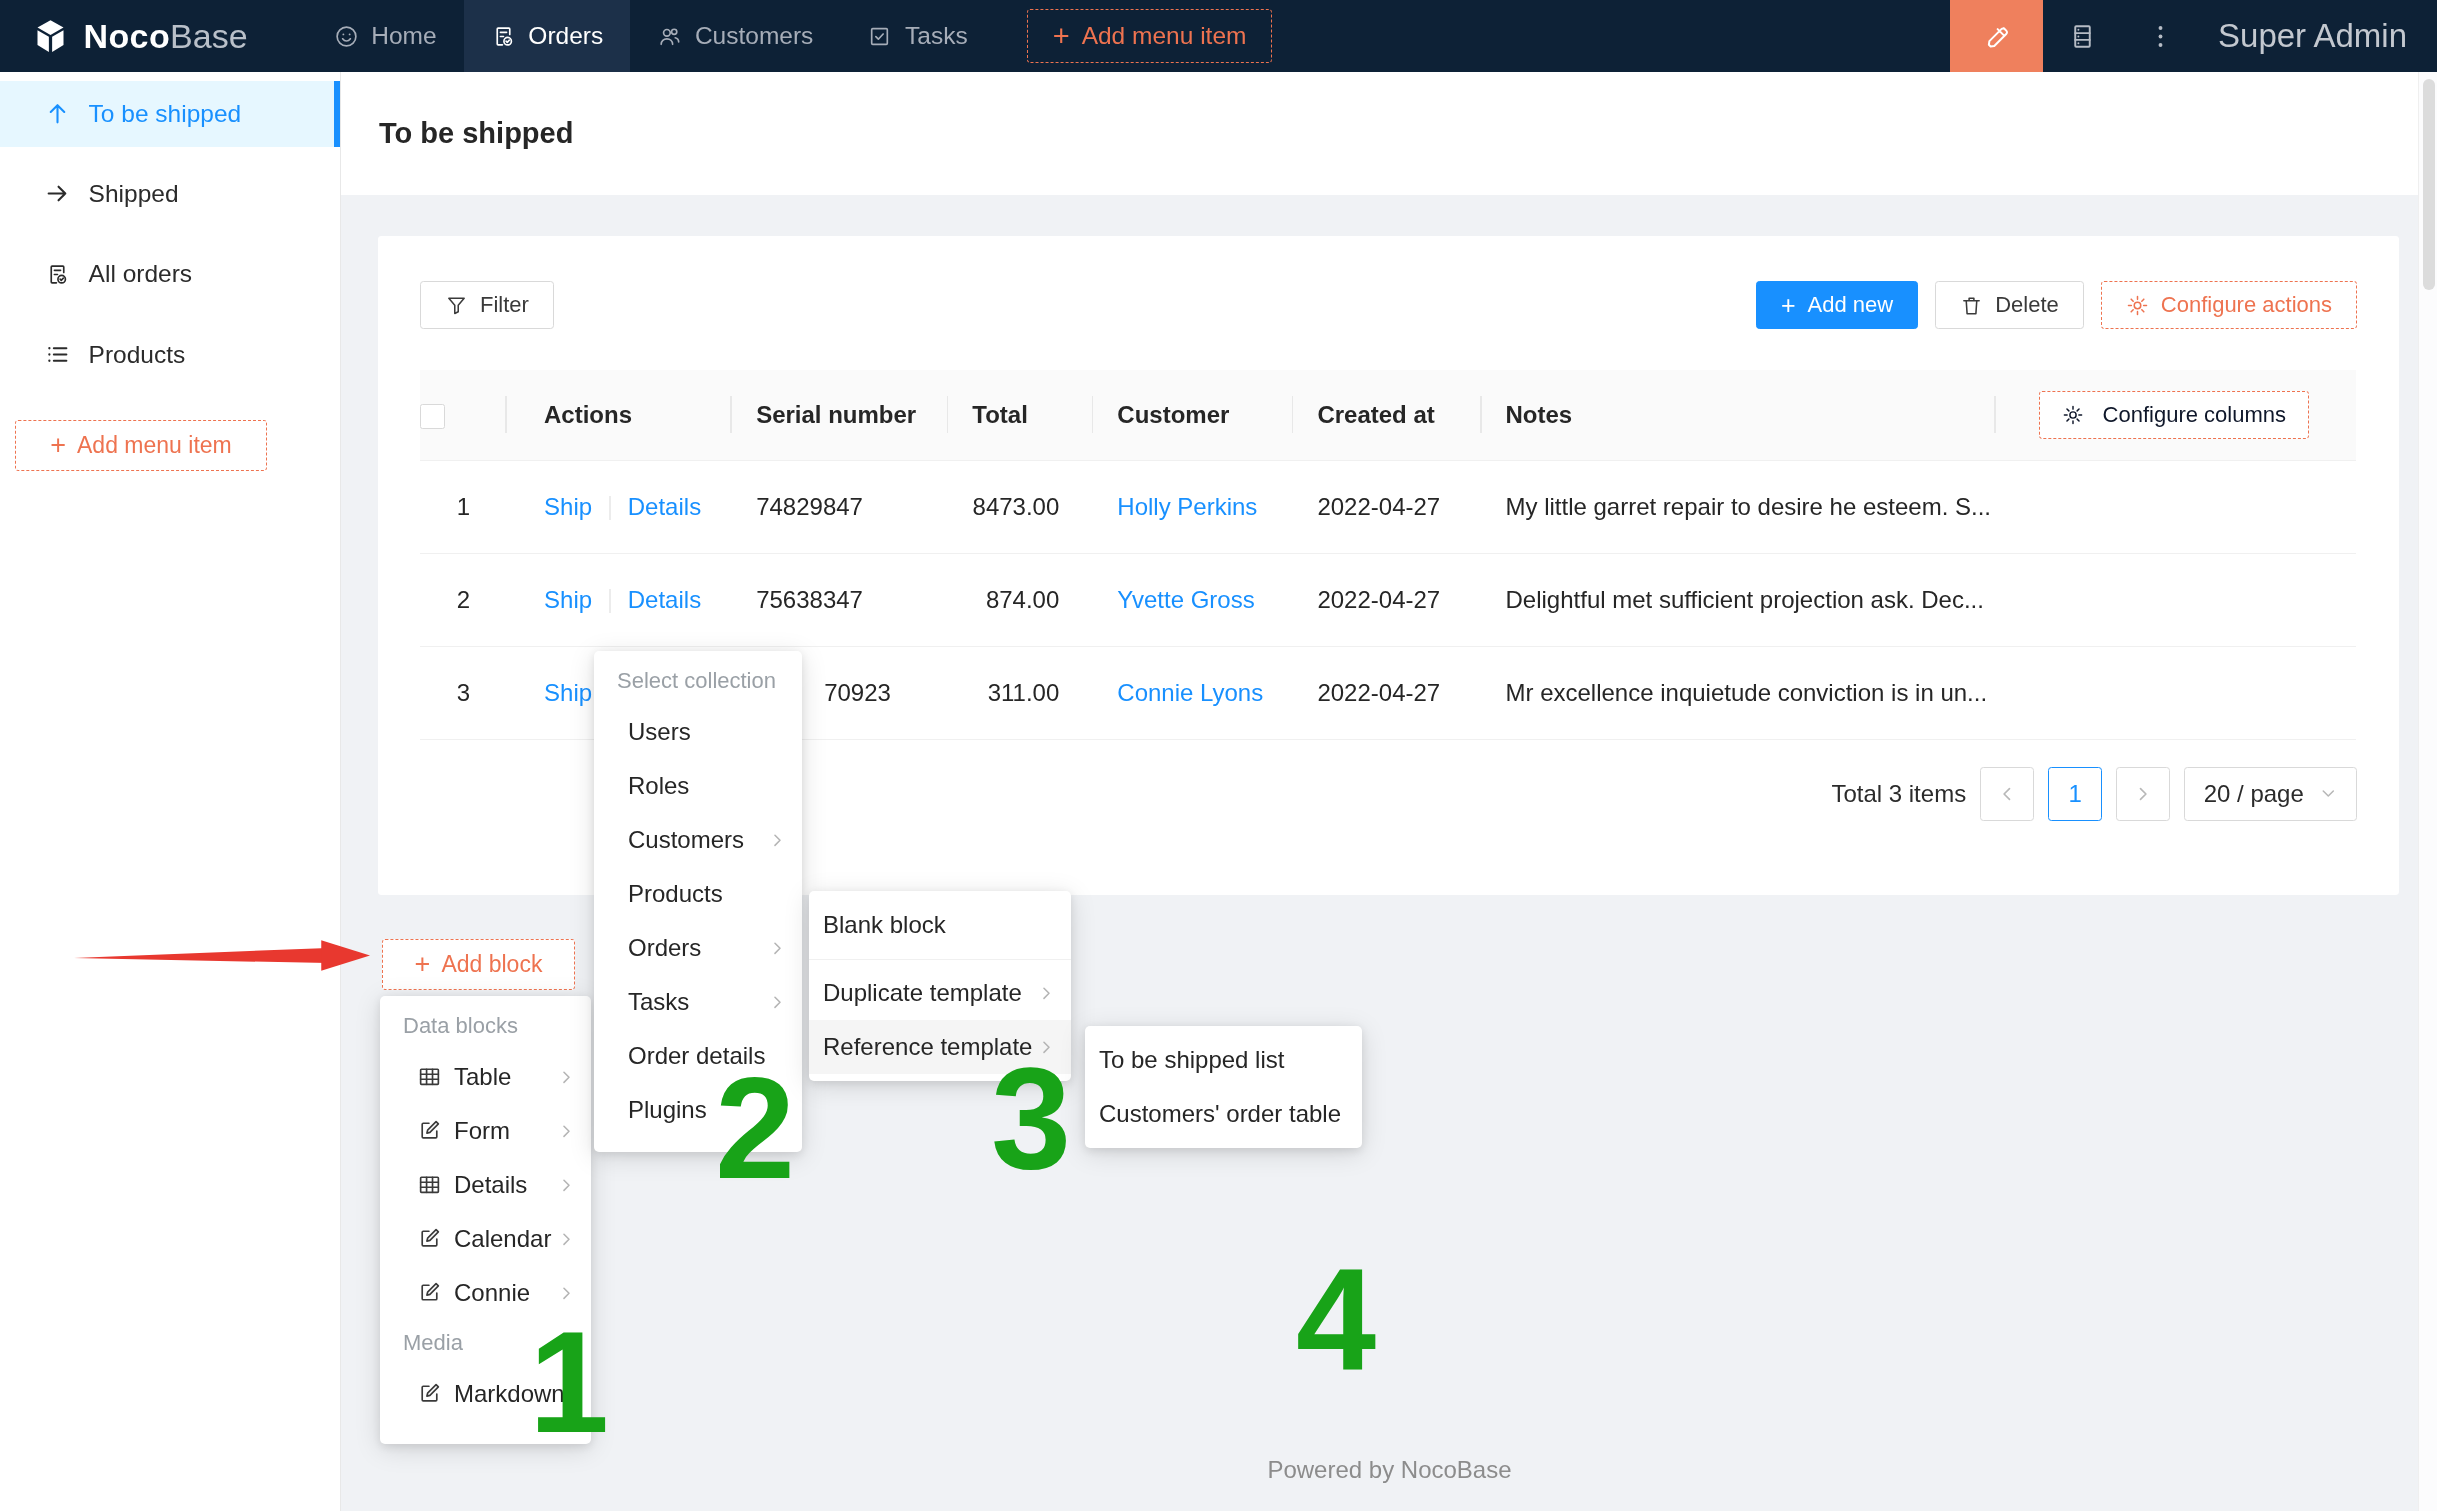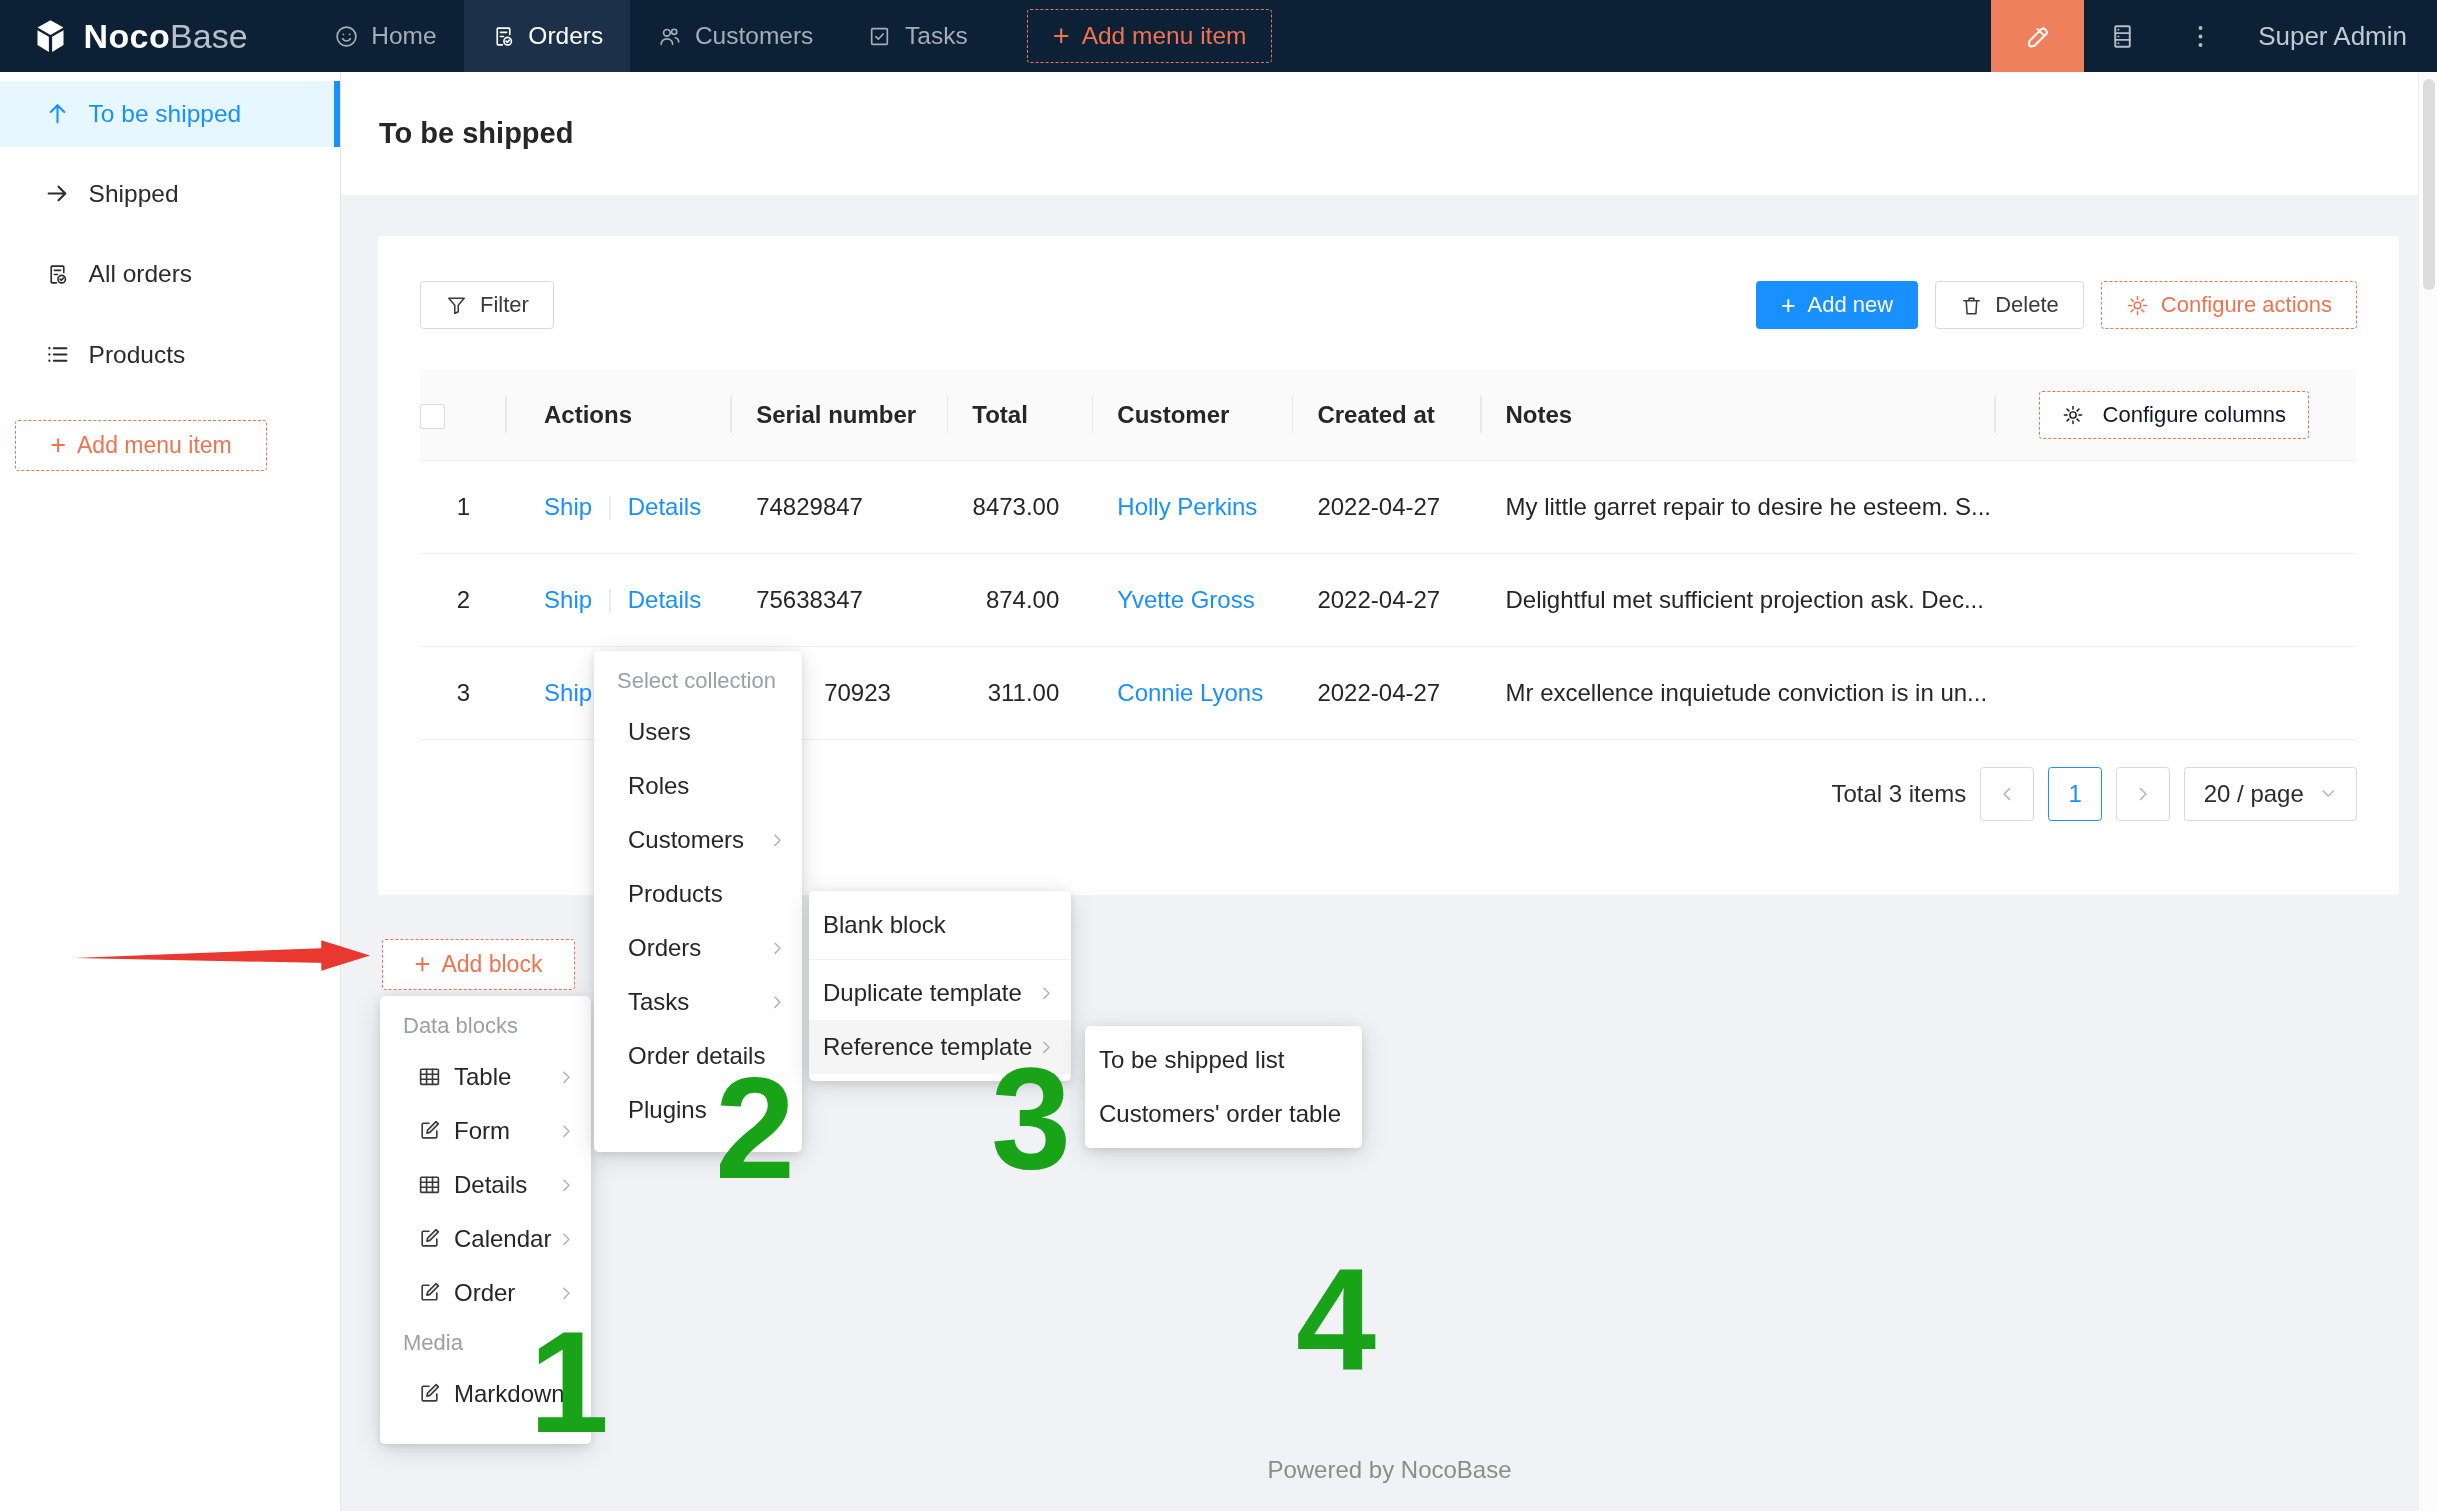--- a/index.html
+++ b/index.html
@@ -19,21 +19,21 @@
   .nav-item svg { width:25px; height:25px; }
   .nav-item.sel { background:#1c3049; color:#fff; }
   .nav-add { display:flex; align-items:center; gap:12px; margin-left:32px; height:54px; padding:0 25px; border:1.7px dashed #ee7350; border-radius:3.4px; color:#ee7350; font-size:24.5px; background:transparent; cursor:pointer; }
   .nav-add .plus { font-size:29px; font-weight:300; line-height:1; }
   .nav-spacer { flex:1; }
   .nav-right { display:flex; align-items:center; height:72px; }
   .btn-orange { width:93px; height:72px; background:#ef805d; color:#fff; display:flex; align-items:center; justify-content:center; border:none; cursor:pointer; }
   .btn-orange svg { width:30px; height:30px; }
   .nav-icon-btn { width:78px; height:72px; display:flex; align-items:center; justify-content:center; color:#b6bcc5; cursor:pointer; }
   .nav-icon-btn svg { width:29px; height:29px; }
-  .nav-user { color:#c3c8cf; font-size:26px; margin:0 31px 0 18.6px; cursor:pointer; }
+  .nav-user { color:#c3c8cf; font-size:33px; margin:0 31px 0 18.6px; cursor:pointer; }
 
   
   .layout { display:flex; height:1440px; }
   .sidebar { width:341px; background:#fff; border-right:0.8px solid #e8e8e8; padding-top:8.5px; position:relative; flex:none; }
   .side-item { height:66px; display:flex; align-items:center; padding-left:45px; gap:18.6px; font-size:24.5px; color:#2b2b2b; margin-bottom:14.4px; position:relative; cursor:pointer; }
   .side-item svg { width:25px; height:25px; }
   .side-item.sel { background:#e6f7ff; color:#1890ff; }
   .side-item.sel::after { content:""; position:absolute; right:0; top:0; width:6px; height:100%; background:#1890ff; }
   .side-add { position:absolute; left:15px; top:348px; width:252px; height:51px; border:1.7px dashed #ee7350; border-radius:3.4px; background:#fff; color:#ee7350; font-size:23px; display:flex; align-items:center; justify-content:center; gap:11px; cursor:pointer; }
   .side-add .plus { font-size:27px; font-weight:300; line-height:1; }
@@ -459,21 +459,21 @@
         </svg>
       <span>Calendar</span>
       <svg class="ic chev" viewBox="0 0 22 22" width="18.6" height="18.6">
           <use href="#i-chevr"></use>
         </svg>
     </div>
     <div class="mi">
       <svg class="ic mic" viewBox="0 0 30 30" width="25" height="25">
           <use href="#i-edit"></use>
         </svg>
-      <span>Order</span>
+      <span>Connie</span>
       <svg class="ic chev" viewBox="0 0 22 22" width="18.6" height="18.6">
           <use href="#i-chevr"></use>
         </svg>
     </div>
     <div class="hdr">Media</div>
     <div class="mi">
       <svg class="ic mic" viewBox="0 0 30 30" width="25" height="25">
           <use href="#i-edit"></use>
         </svg>
       <span>Markdown</span>

